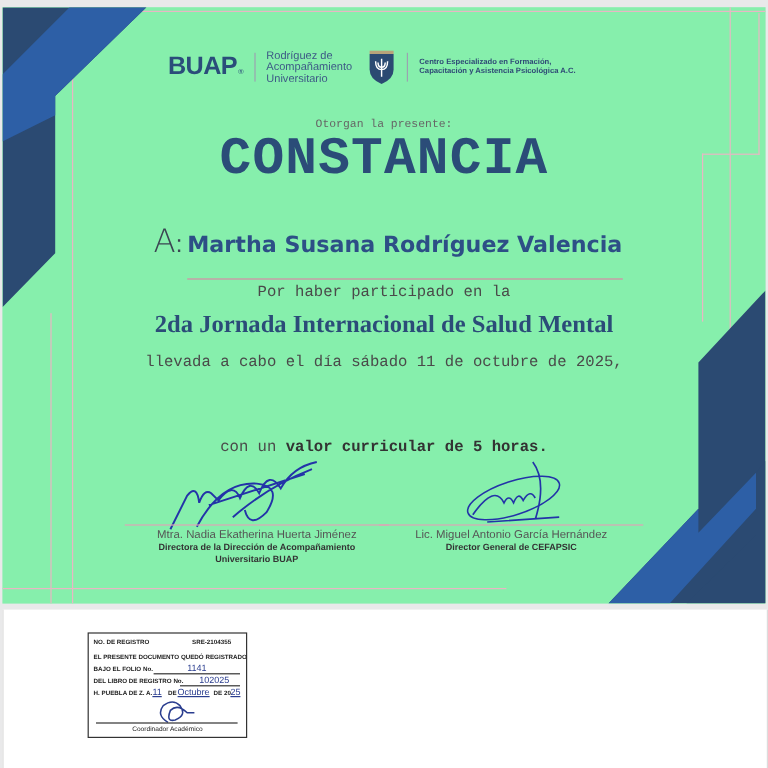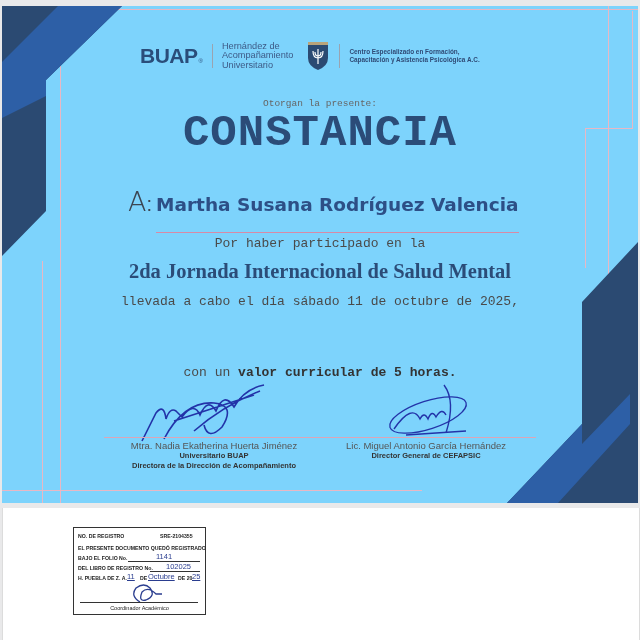--- a/index.html
+++ b/index.html
@@ -3,21 +3,21 @@
 <meta charset="utf-8">
 <style>
   html, body { margin: 0; padding: 0; }
   body {
     width: 640px; height: 640px; position: relative; overflow: hidden;
     background: #e9e9ea;
     font-family: "Liberation Sans", sans-serif;
   }
   .page1 {
     position: absolute; left: 2px; top: 6px; width: 636px; height: 497px;
-    background: #7dd3fc; overflow: hidden;
+    background: #86efac; overflow: hidden;
   }
   .page2 {
     position: absolute; left: 2px; top: 508px; width: 636px; height: 132px;
     background: #ffffff; border-left: 1px solid #dcdcdc; border-right: 1px solid #dcdcdc;
   }
   .guide { position: absolute; background: #e8b7c4; }
   .banner { position: absolute; left: 0; top: 0; }
   .center { position: absolute; left: 0; width: 636px; text-align: center; font-family: Liberation Mono, monospace; }
 
   
@@ -78,21 +78,21 @@
     <polygon points="636,236 636,497 505,497 580,418 580,296" fill="#2b4a72"></polygon>
     <polygon points="628,388 628,418 556,497 505,497 580,418 580,438" fill="#2d5fa6"></polygon>
     <polygon points="636,378 636,497 570,497 628,440 628,388" fill="#2b4a72"></polygon>
   </svg>
 
   <div class="header">
     <span class="buap-word">BUAP</span>
     <span class="buap-dot">®</span>
     <div class="vsep"></div>
     <div class="dir-text">
-      <div>Hernández de</div>
+      <div>Rodríguez de</div>
       <div>Acompañamiento</div>
       <div>Universitario</div>
     </div>
     <svg class="shield" width="22" height="28" viewBox="0 0 22 28">
       <rect x="1" y="0" width="20" height="3" fill="#b8a37a"></rect>
       <path d="M1,3 H21 V16 Q21,24 11,28 Q1,24 1,16 Z" fill="#2b4a72"></path>
       <path d="M11,7 V22 M6,9 Q6,16 11,16 Q16,16 16,9 M8,10 Q8,14 11,14 Q14,14 14,10" stroke="#ffffff" stroke-width="1.2" fill="none"></path>
     </svg>
     <div class="vsep" style="margin-left:0;"></div>
     <div class="cef-text">
@@ -115,22 +115,22 @@
   <div class="center desc1">llevada a cabo el día sábado 11 de octubre de 2025,</div>
   <div class="center desc2"><span>con un </span><b>valor curricular de 5 horas.</b></div>
 
   <div class="sig-block" style="left:102px;">
     <svg class="sig-svg" width="220" height="62" viewBox="0 0 220 62">
       <path d="M38,60 L52,32 Q60,22 62,38 Q66,26 72,30 L78,36 Q90,20 96,34 Q104,16 112,30 Q120,10 130,26 Q140,8 160,4 M60,58 Q80,20 110,22 Q132,24 118,46 Q104,60 100,44 M70,40 L150,14 M90,50 Q120,24 156,10" stroke="#2333a8" stroke-width="1.6" fill="none"></path>
     </svg>
     <div class="sig-line"></div>
     <div class="sig-name">Mtra. Nadia Ekatherina Huerta Jiménez</div>
     <div class="sig-role">
+      <div>Directora de la Dirección de Acompañamiento</div>
       <div>Universitario BUAP</div>
-      <div>Directora de la Dirección de Acompañamiento</div>
     </div>
   </div>
 
   <div class="sig-block" style="left:314px;">
     <svg class="sig-svg" width="220" height="62" viewBox="0 0 220 62">
       <ellipse cx="112" cy="34" rx="40" ry="14" transform="rotate(-18 112 34)" stroke="#2333a8" stroke-width="1.3" fill="none"></ellipse>
       <path d="M78,48 Q96,22 104,38 Q108,30 112,38 Q116,28 120,36 Q126,26 130,34 M128,4 Q140,20 130,52 M90,54 L150,50" stroke="#2333a8" stroke-width="1.4" fill="none"></path>
     </svg>
     <div class="sig-line"></div>
     <div class="sig-name">Lic. Miguel Antonio García Hernández</div>

